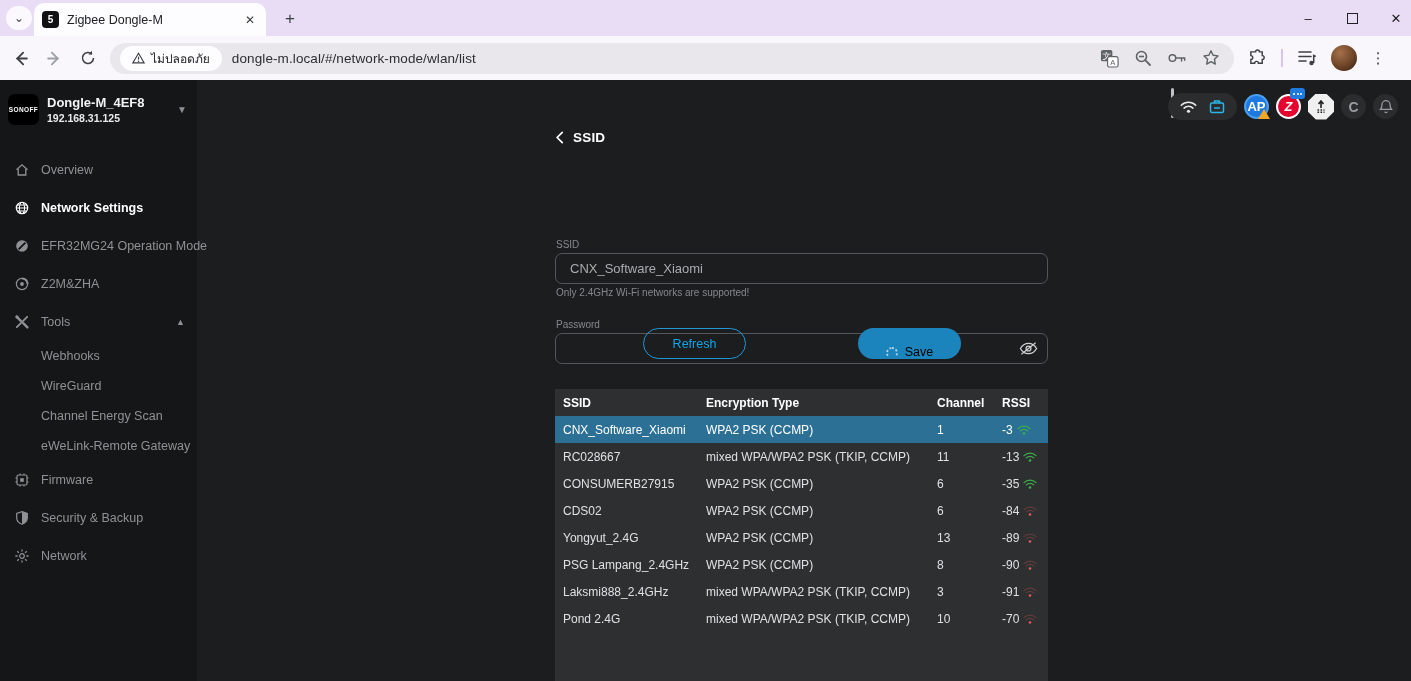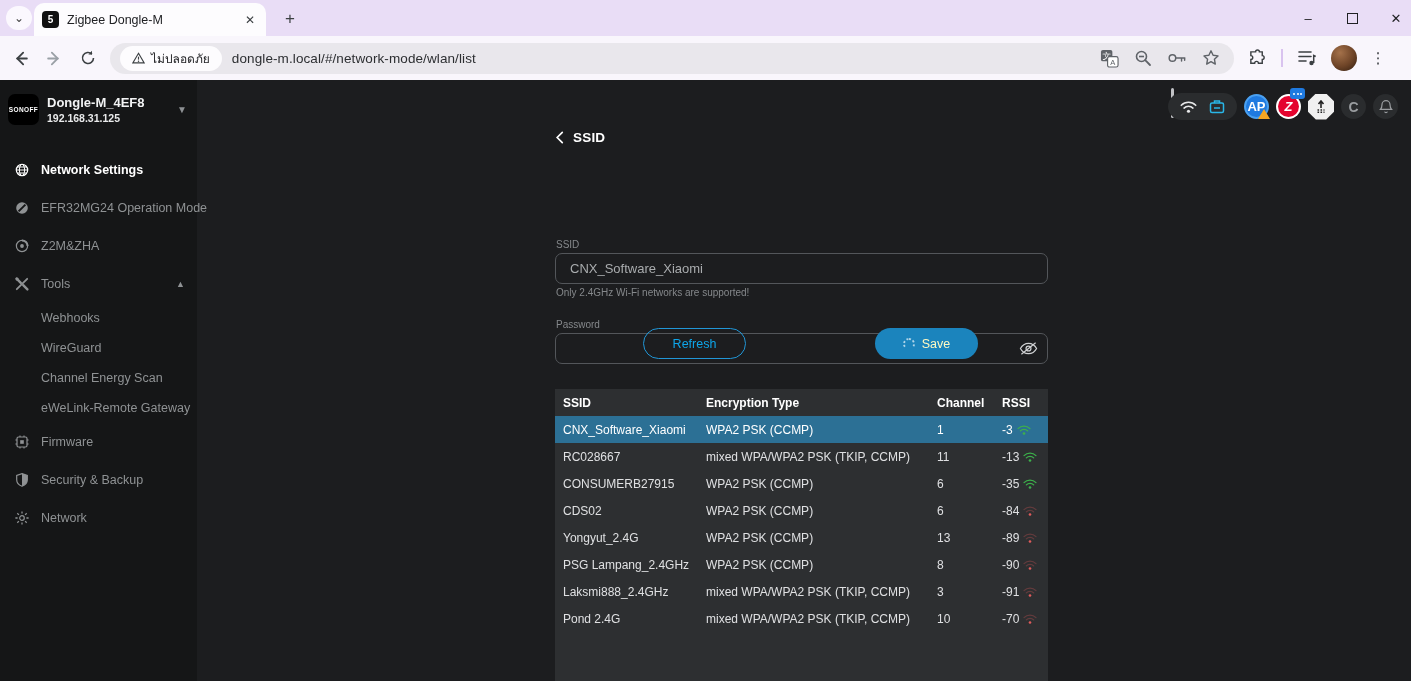--- a/index.html
+++ b/index.html
@@ -85,21 +85,21 @@
   .f-label { position:absolute; left:1px; font-size:10px; color:#85888b; }
   .f-input { position:absolute; left:0; width:493px; height:31px; background:transparent;
     border:1px solid #53565a; border-radius:7px; color:#a9acae; font-size:13px; padding:0 36px 0 14px;
     font-family:"Liberation Sans", sans-serif; outline:none; }
   .hint { position:absolute; left:1px; top:207px; font-size:10px; color:#85888b; }
   .eye-btn { position:absolute; left:464px; top:181px; width:20px; height:16px; color:#cfd1d3; }
   .btn-row { position:absolute; top:248px; left:0; width:493px; height:31px; }
   .btn { position:absolute; height:31px; width:103px; border-radius:16px; font-size:12.5px;
     display:flex; align-items:center; justify-content:center; gap:7px; cursor:pointer; }
   .btn-refresh { left:88px; border:1.5px solid #2196d6; color:#0ea5e9; background:transparent; }
-  .btn-save { left:320px; background:#1b84bd; color:#fef9c3; border:none; }
+  .btn-save { left:303px; background:#1b84bd; color:#000000; border:none;align-items:flex-end; }
   .spinner { width:12px; height:12px; border-radius:50%; border:2px dotted rgba(255,255,255,.65);
     border-bottom-color:transparent; }
 
   .wtable { position:absolute; left:0; top:309px; width:493px; height:292px; background:#2d2f31; }
   .thead, .trow { display:grid; grid-template-columns:143px 231px 65px 1fr; align-items:center;
     height:27px; padding-left:8px; font-size:12px; }
   .thead { color:#ffffff; font-weight:bold; height:27px; }
   .trow { color:#dfe0e2; cursor:pointer; }
   .trow.selected { background:#2c7095; color:#fff; }
   .c-rssi { display:flex; align-items:center; gap:4px; }
@@ -202,20 +202,29 @@
   <aside class="sidebar">
     <div class="side-head">
       <div class="logo-box">SONOFF</div>
       <div class="dev-meta">
         <div class="dev-name">Dongle-M_4EF8</div>
         <div class="dev-ip">192.168.31.125</div>
       </div>
       <div class="side-caret">▼</div>
     </div>
     <nav class="side-nav" id="side-nav">
+        <div class="side-item">
+          <span class="side-icon">
+            <svg viewBox="0 0 16 16">
+              <path d="M2.5 7.8 8 2.8l5.5 5" fill="none" stroke="currentColor" stroke-width="1.3"></path>
+              <path d="M4.2 7v6h7.6V7" fill="none" stroke="currentColor" stroke-width="1.3"></path>
+            </svg>
+          </span>
+          <span class="side-label">Overview</span>
+        </div>
         <div class="side-item active">
           <span class="side-icon">
             <svg viewBox="0 0 16 16">
               <circle cx="8" cy="8" r="5.7" fill="none" stroke="currentColor" stroke-width="1.2"></circle>
               <ellipse cx="8" cy="8" rx="2.6" ry="5.7" fill="none" stroke="currentColor" stroke-width="1"></ellipse>
               <path d="M2.5 8h11M3.2 5h9.6M3.2 11h9.6" stroke="currentColor" stroke-width="1" fill="none"></path>
             </svg>
           </span>
           <span class="side-label">Network Settings</span>
         </div>

